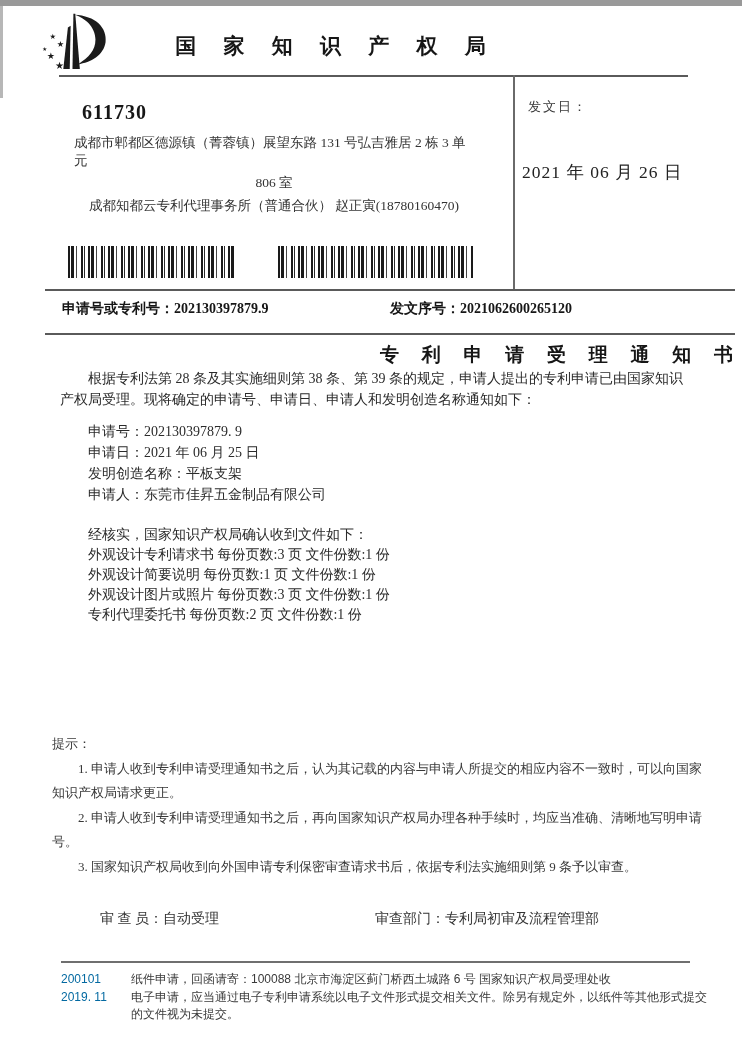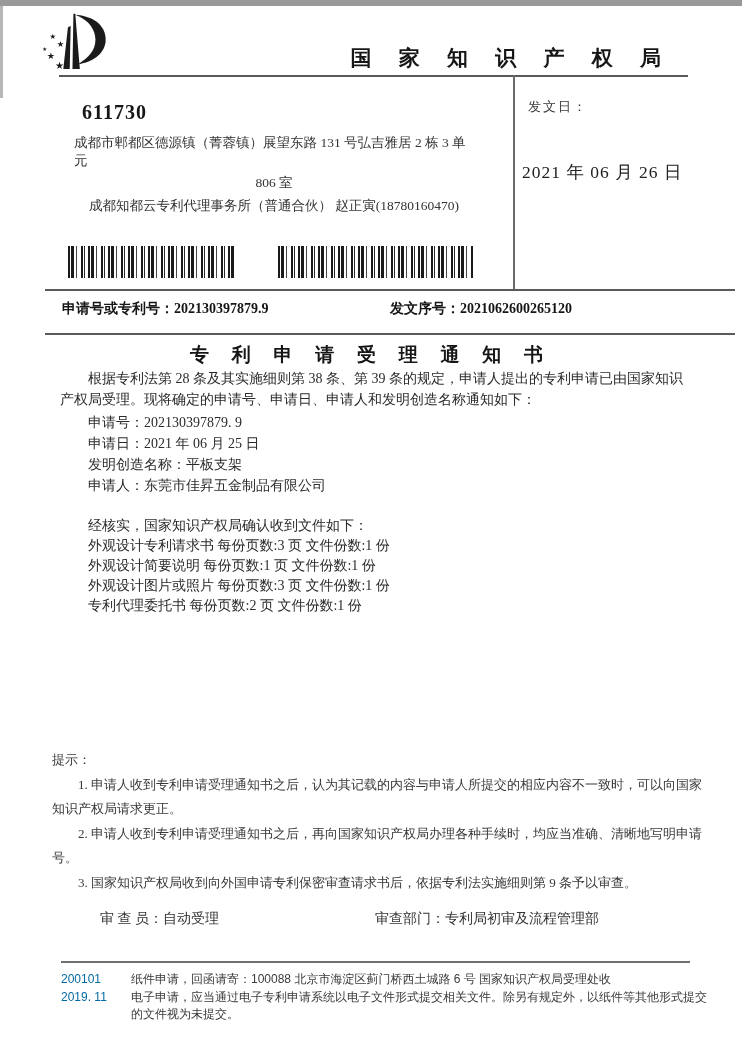--- a/index.html
+++ b/index.html
@@ -4,22 +4,22 @@
 <style>
   html,body{margin:0;padding:0;background:#fff;}
   .page{
     position:relative;width:742px;height:1058px;background:#ffffff;overflow:hidden;
     font-family:"Liberation Serif","DejaVu Serif",serif;color:#2e2e2e;
   }
   .top-scan-bar{position:absolute;left:0;top:0;width:742px;height:6px;background:#999;}
   .left-scan-edge{position:absolute;left:0;top:6px;width:3px;height:92px;background:#b7b7b7;}
   .logo{position:absolute;left:36px;top:12px;width:84px;height:68px;}
   .header-title{
-    position:absolute;left:0;top:32px;width:672px;text-align:right;
-    font-size:21px;font-weight:bold;letter-spacing:11px;color:#161616;margin-top:12px;
+    position:absolute;left:0;top:32px;width:672px;text-align:center;
+    font-size:21px;font-weight:bold;letter-spacing:11px;color:#161616;
   }
   .hline{position:absolute;background:#5a5a5a;height:2px;}
   .hline-top{left:59px;top:75px;width:629px;}
   .hline-mid{left:45px;top:289px;width:690px;}
   .hline-ref{left:45px;top:333px;width:690px;}
   .vline{position:absolute;left:513px;top:75px;width:2px;height:215px;background:#6a6a6a;}
   .recipient{position:absolute;left:74px;top:101px;width:400px;font-size:13.5px;color:#333;}
   .zip{font-size:20px;font-weight:bold;color:#161616;letter-spacing:1px;margin-left:8px;}
   .addr1{margin-top:10px;line-height:18px;}
   .addr2{text-align:center;margin-top:4px;}
@@ -33,30 +33,30 @@
       #454545 8px 9px,#fff 9px 13px,
       #1a1a1a 13px 15px,#fff 15px 16px,
       #2b2b2b 16px 17px,#fff 17px 20px);
   }
   .barcode-left{left:68px;width:168px;}
   .barcode-right{left:278px;width:196px;}
   .ref-row{position:absolute;top:300px;left:0;width:742px;font-size:14px;font-weight:bold;color:#161616;}
   .ref-app{position:absolute;left:62px;top:0;}
   .ref-serial{position:absolute;left:390px;top:0;}
   .doc-title{
-    position:absolute;left:0;top:342px;width:742px;text-align:center;
+    position:absolute;left:0;top:342px;width:742px;text-align:right;
     font-size:19px;font-weight:bold;letter-spacing:9px;color:#161616;
   }
   .main{position:absolute;left:60px;top:368px;width:634px;font-size:14px;line-height:21px;color:#2b2b2b;}
   .main p{margin:0;text-indent:2em;}
   .detail-line{text-indent:2em;line-height:21px;}
-  .details{margin-top:2px;}
+  .details{margin-top:11px;}
   .confirm{margin-top:20px;text-indent:2em;line-height:20px;}
   .docs .detail-line{line-height:20px;}
-  .tips{position:absolute;left:52px;top:748px;width:658px;font-size:13px;line-height:24.5px;color:#383838;}
+  .tips{position:absolute;left:52px;top:732px;width:658px;font-size:13px;line-height:24.5px;color:#383838;}
   .tips-title{text-indent:0;}
   .tip-item{text-indent:2em;}
   .signoff{position:absolute;left:0;top:910px;width:742px;font-size:14px;color:#333;}
   .examiner{position:absolute;left:100px;top:0;font-family:Liberation Serif, serif;}
   .department{position:absolute;left:375px;top:0;}
   .footer-line{position:absolute;left:61px;top:961px;width:629px;height:2px;background:#6f6f6f;}
   .footer{position:absolute;left:61px;top:971px;width:648px;font-size:12px;line-height:17.5px;color:#3a3a3a;
     font-family:"Liberation Sans","DejaVu Sans",sans-serif;}
   .footer-row{display:grid;grid-template-columns:70px 1fr;}
   .footer-code{color:#0369a1;}

